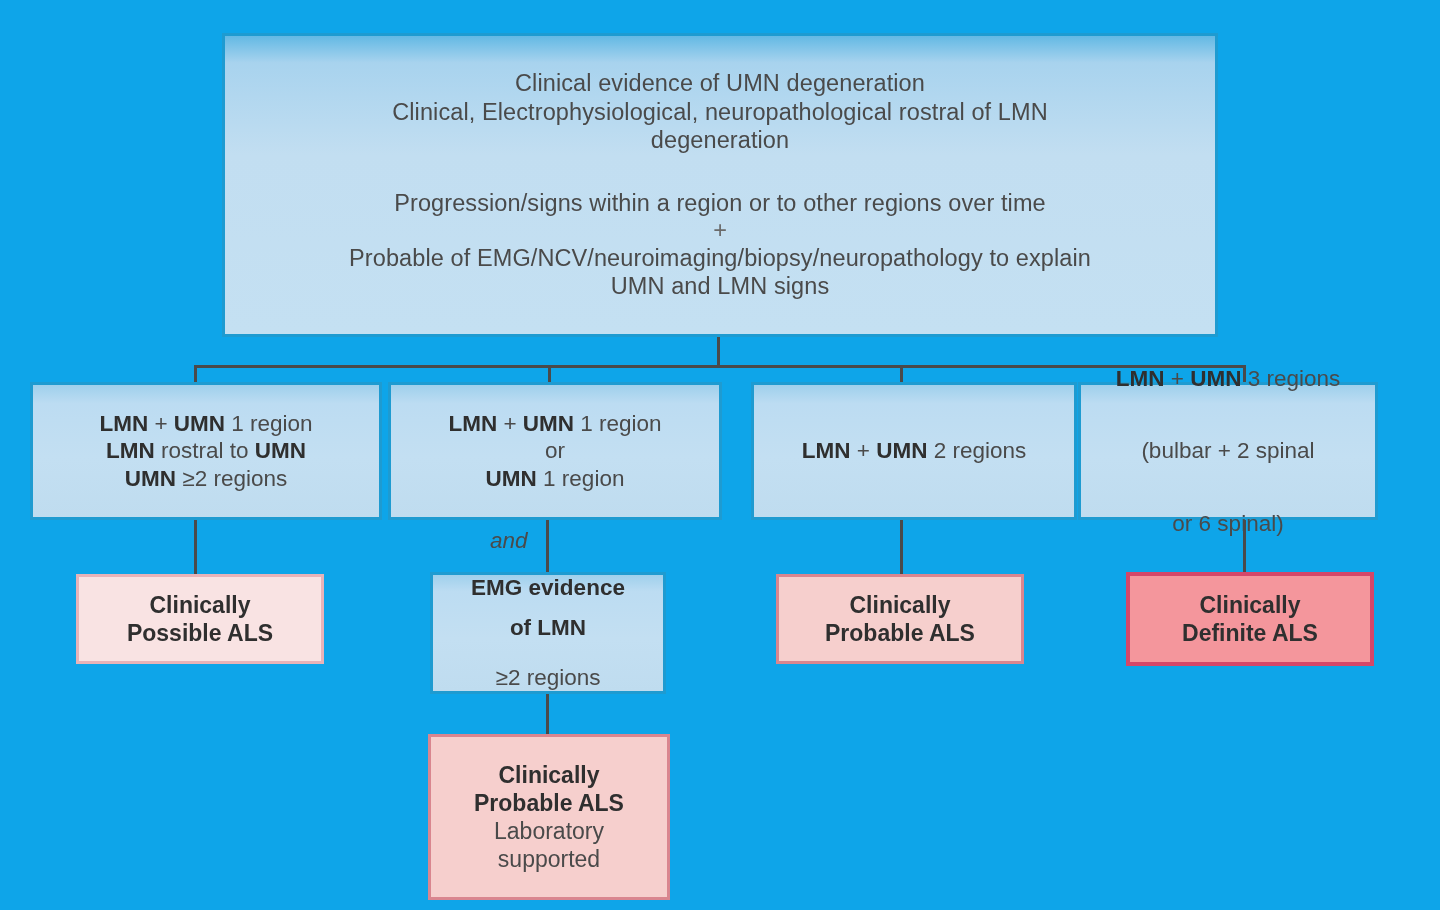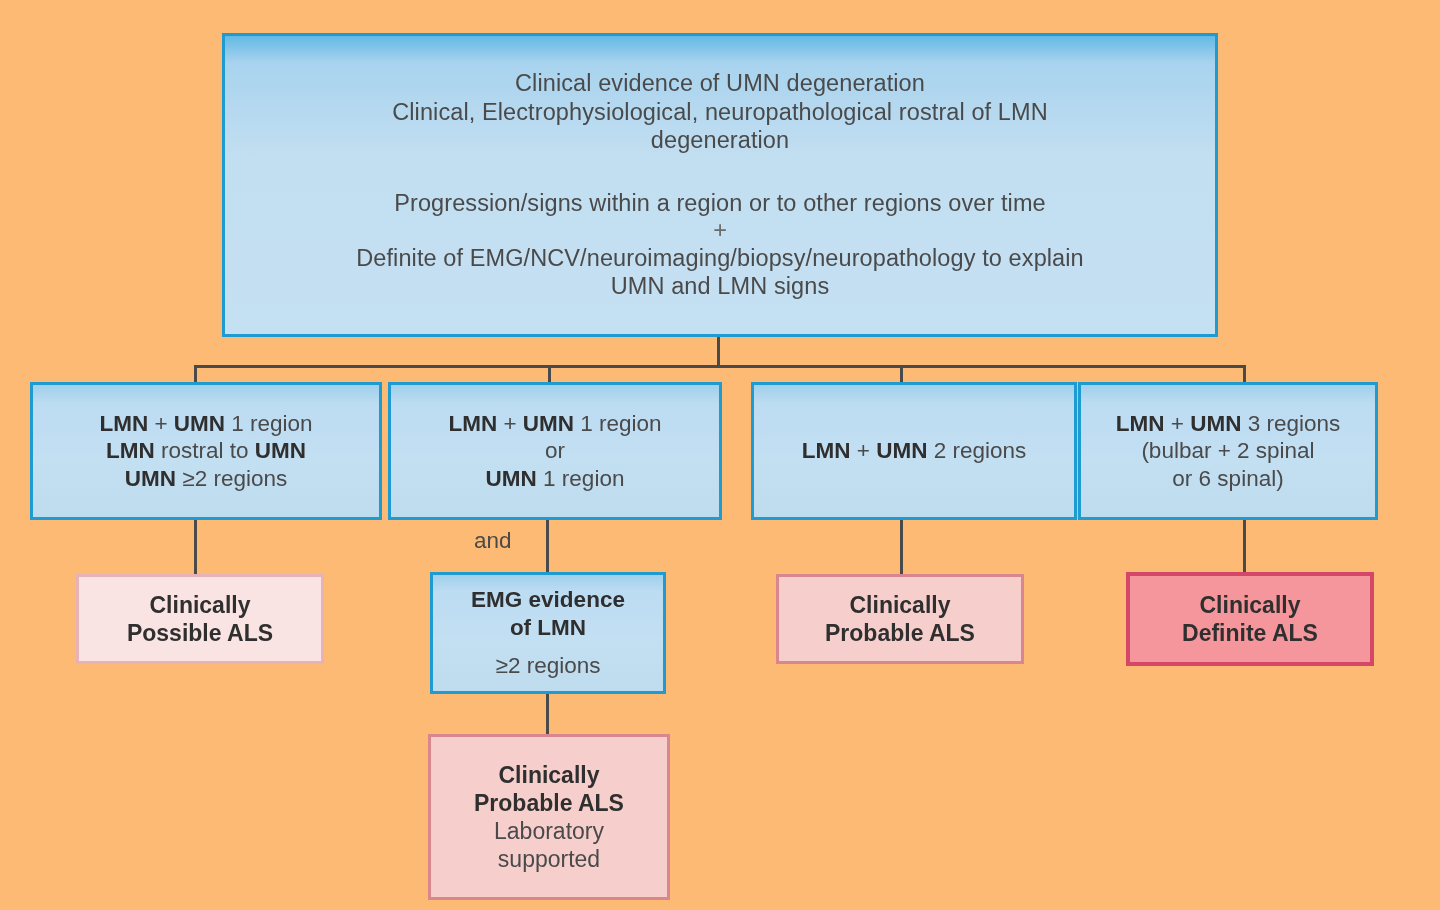--- a/index.html
+++ b/index.html
@@ -8,21 +8,21 @@
     background: #ffffff;
   }
   body {
     font-family: "Liberation Sans", sans-serif;
     -webkit-font-smoothing: antialiased;
   }
   #canvas {
     position: relative;
     width: 1440px;
     height: 910px;
-    background: #fdba74;
+    background: #0ea5e9;
     overflow: hidden;
   }
 
   
   .box {
     position: absolute;
     box-sizing: border-box;
     display: flex;
     flex-direction: column;
     align-items: center;
@@ -62,24 +62,24 @@
   #top-box .ln { font-size: 23.5px; color: #4a4a4a; letter-spacing: .1px; }
   #top-box .gap { height: 34px; }
   #top-box .plus { font-size: 23.5px; color: #6a6a6a; line-height: 1.1; }
 
   
   .crit { height: 138px; }
   .crit .ln { font-size: 22.5px; }
   #crit-1 { left: 30px;   top: 382px; width: 352px; }
   #crit-2 { left: 388px;  top: 382px; width: 334px; }
   #crit-3 { left: 751px;  top: 382px; width: 326px; }
-  #crit-4 { left: 1078px; top: 382px; width: 300px; }
-
-  
-  #emg-box { left: 430px; top: 572px; width: 236px; height: 122px; }
+  #crit-4 { left: 1078px; top: 382px; width: 300px; gap: 45px; }
+
+  
+  #emg-box { left: 430px; top: 572px; width: 236px; height: 122px; gap: 12px; }
   #emg-box .ln { font-size: 22.5px; }
   #emg-box .sub { margin-top: 11px; }
 
   
   .outcome .ln { font-size: 23px; }
   #out-possible { left: 76px;  top: 574px; width: 248px; height: 90px; }
   #out-probable { left: 776px; top: 574px; width: 248px; height: 90px; }
   #out-definite { left: 1126px;top: 572px; width: 248px; height: 94px; }
   #out-lab      { left: 428px; top: 734px; width: 242px; height: 166px; }
   #out-lab .sub { }
@@ -102,25 +102,26 @@
 
   #link-1        { left: 194px; top: 518px; height: 58px; }
   #link-2        { left: 546px; top: 518px; height: 56px; }
   #link-3        { left: 900px; top: 518px; height: 58px; }
   #link-4        { left: 1243px;top: 518px; height: 56px; }
   #link-emg-lab  { left: 546px; top: 692px; height: 44px; }
 
   
   #and-label {
     position: absolute;
-    left: 474px;
+    left: 490px;
     top: 528px;
     font-size: 22.5px;
     color: #4a4a4a;
     z-index: 3;
+    font-style: italic;
   }
 </style>
 </head>
 <body>
 
 <div id="canvas">
 
   <div class="conn vline" id="stem-top"></div>
   <div class="conn hline" id="bus"></div>
   <div class="conn vline" id="drop-1"></div>
@@ -137,21 +138,21 @@
   <div class="box box-blue-top" id="top-box">
     <div class="grp">
       <span class="ln">Clinical evidence of UMN degeneration</span>
       <span class="ln">Clinical, Electrophysiological, neuropathological rostral of LMN</span>
       <span class="ln">degeneration</span>
     </div>
     <div class="gap"></div>
     <div class="grp">
       <span class="ln">Progression/signs within a region or to other regions over time</span>
       <span class="plus">+</span>
-      <span class="ln">Definite of EMG/NCV/neuroimaging/biopsy/neuropathology to explain</span>
+      <span class="ln">Probable of EMG/NCV/neuroimaging/biopsy/neuropathology to explain</span>
       <span class="ln">UMN and LMN signs</span>
     </div>
   </div>
 
   <div class="box box-blue crit" id="crit-1">
       <span class="ln"><span class="b">LMN</span><span class="n"> + </span><span class="b">UMN</span><span class="n"> 1 region</span></span>
       <span class="ln"><span class="b">LMN</span><span class="n"> rostral to </span><span class="b">UMN</span></span>
       <span class="ln"><span class="b">UMN</span><span class="n"> ≥2 regions</span></span>
     </div>
   <div class="box box-blue crit" id="crit-2">

